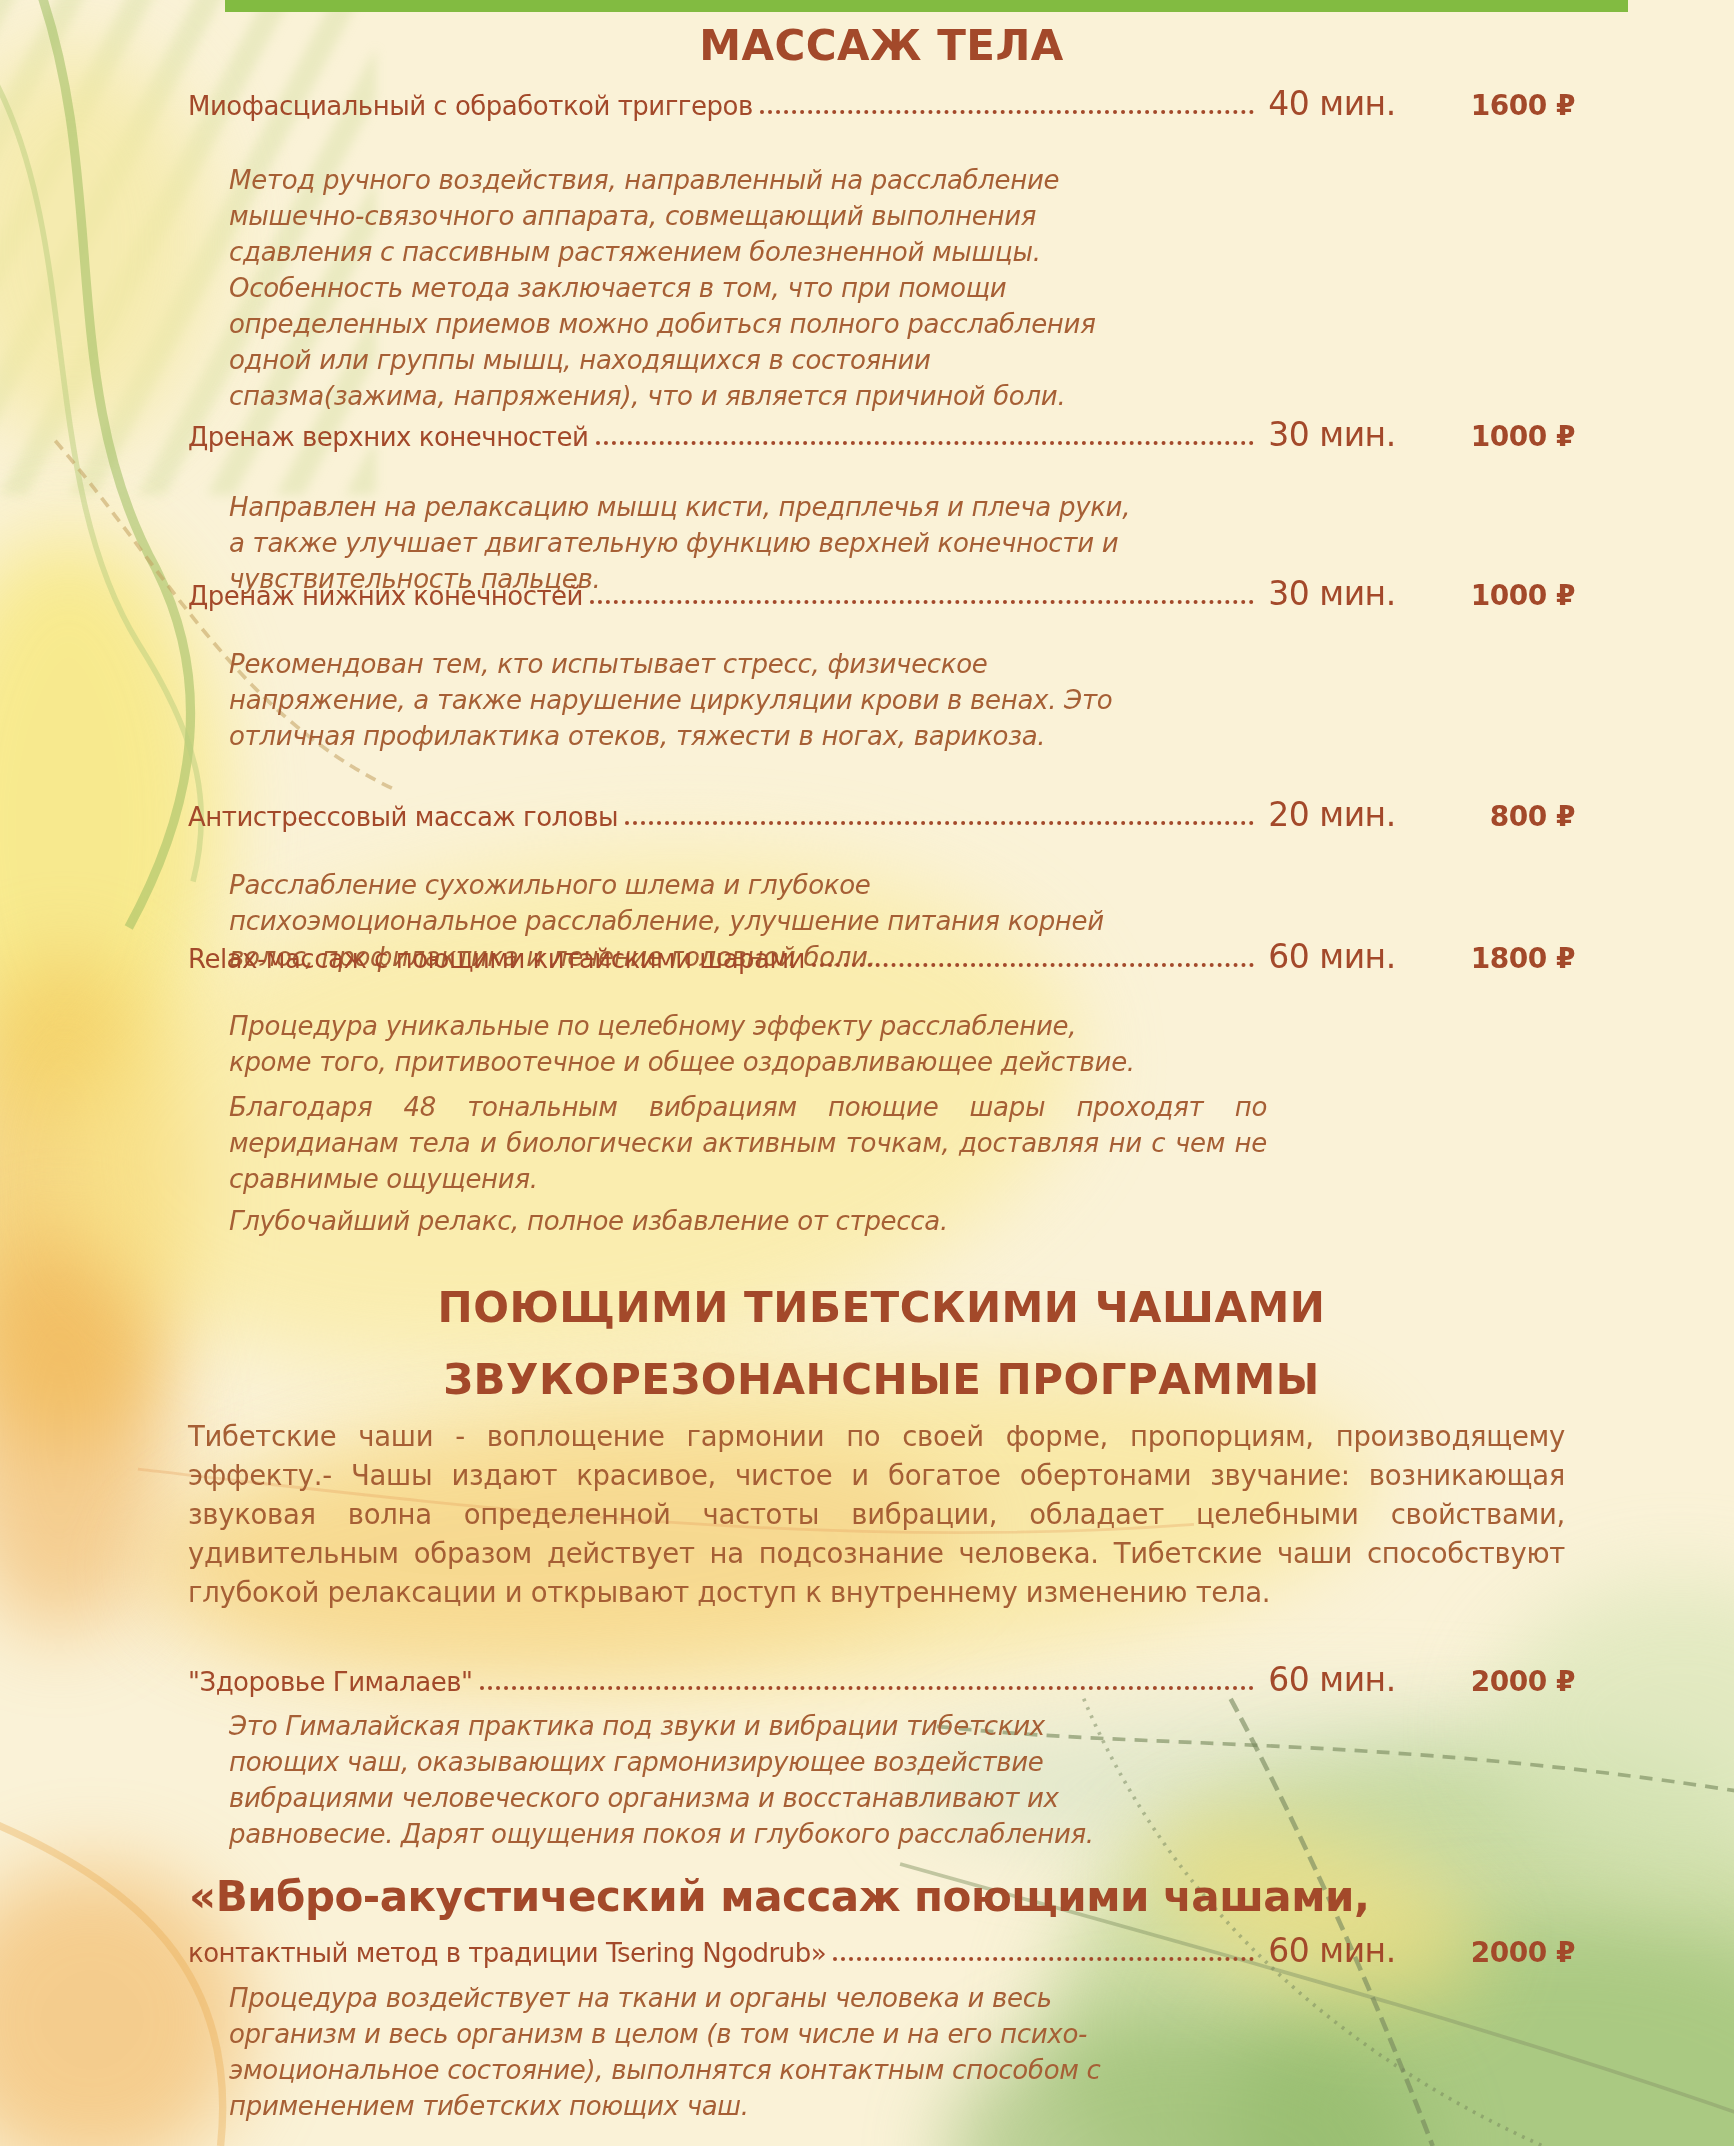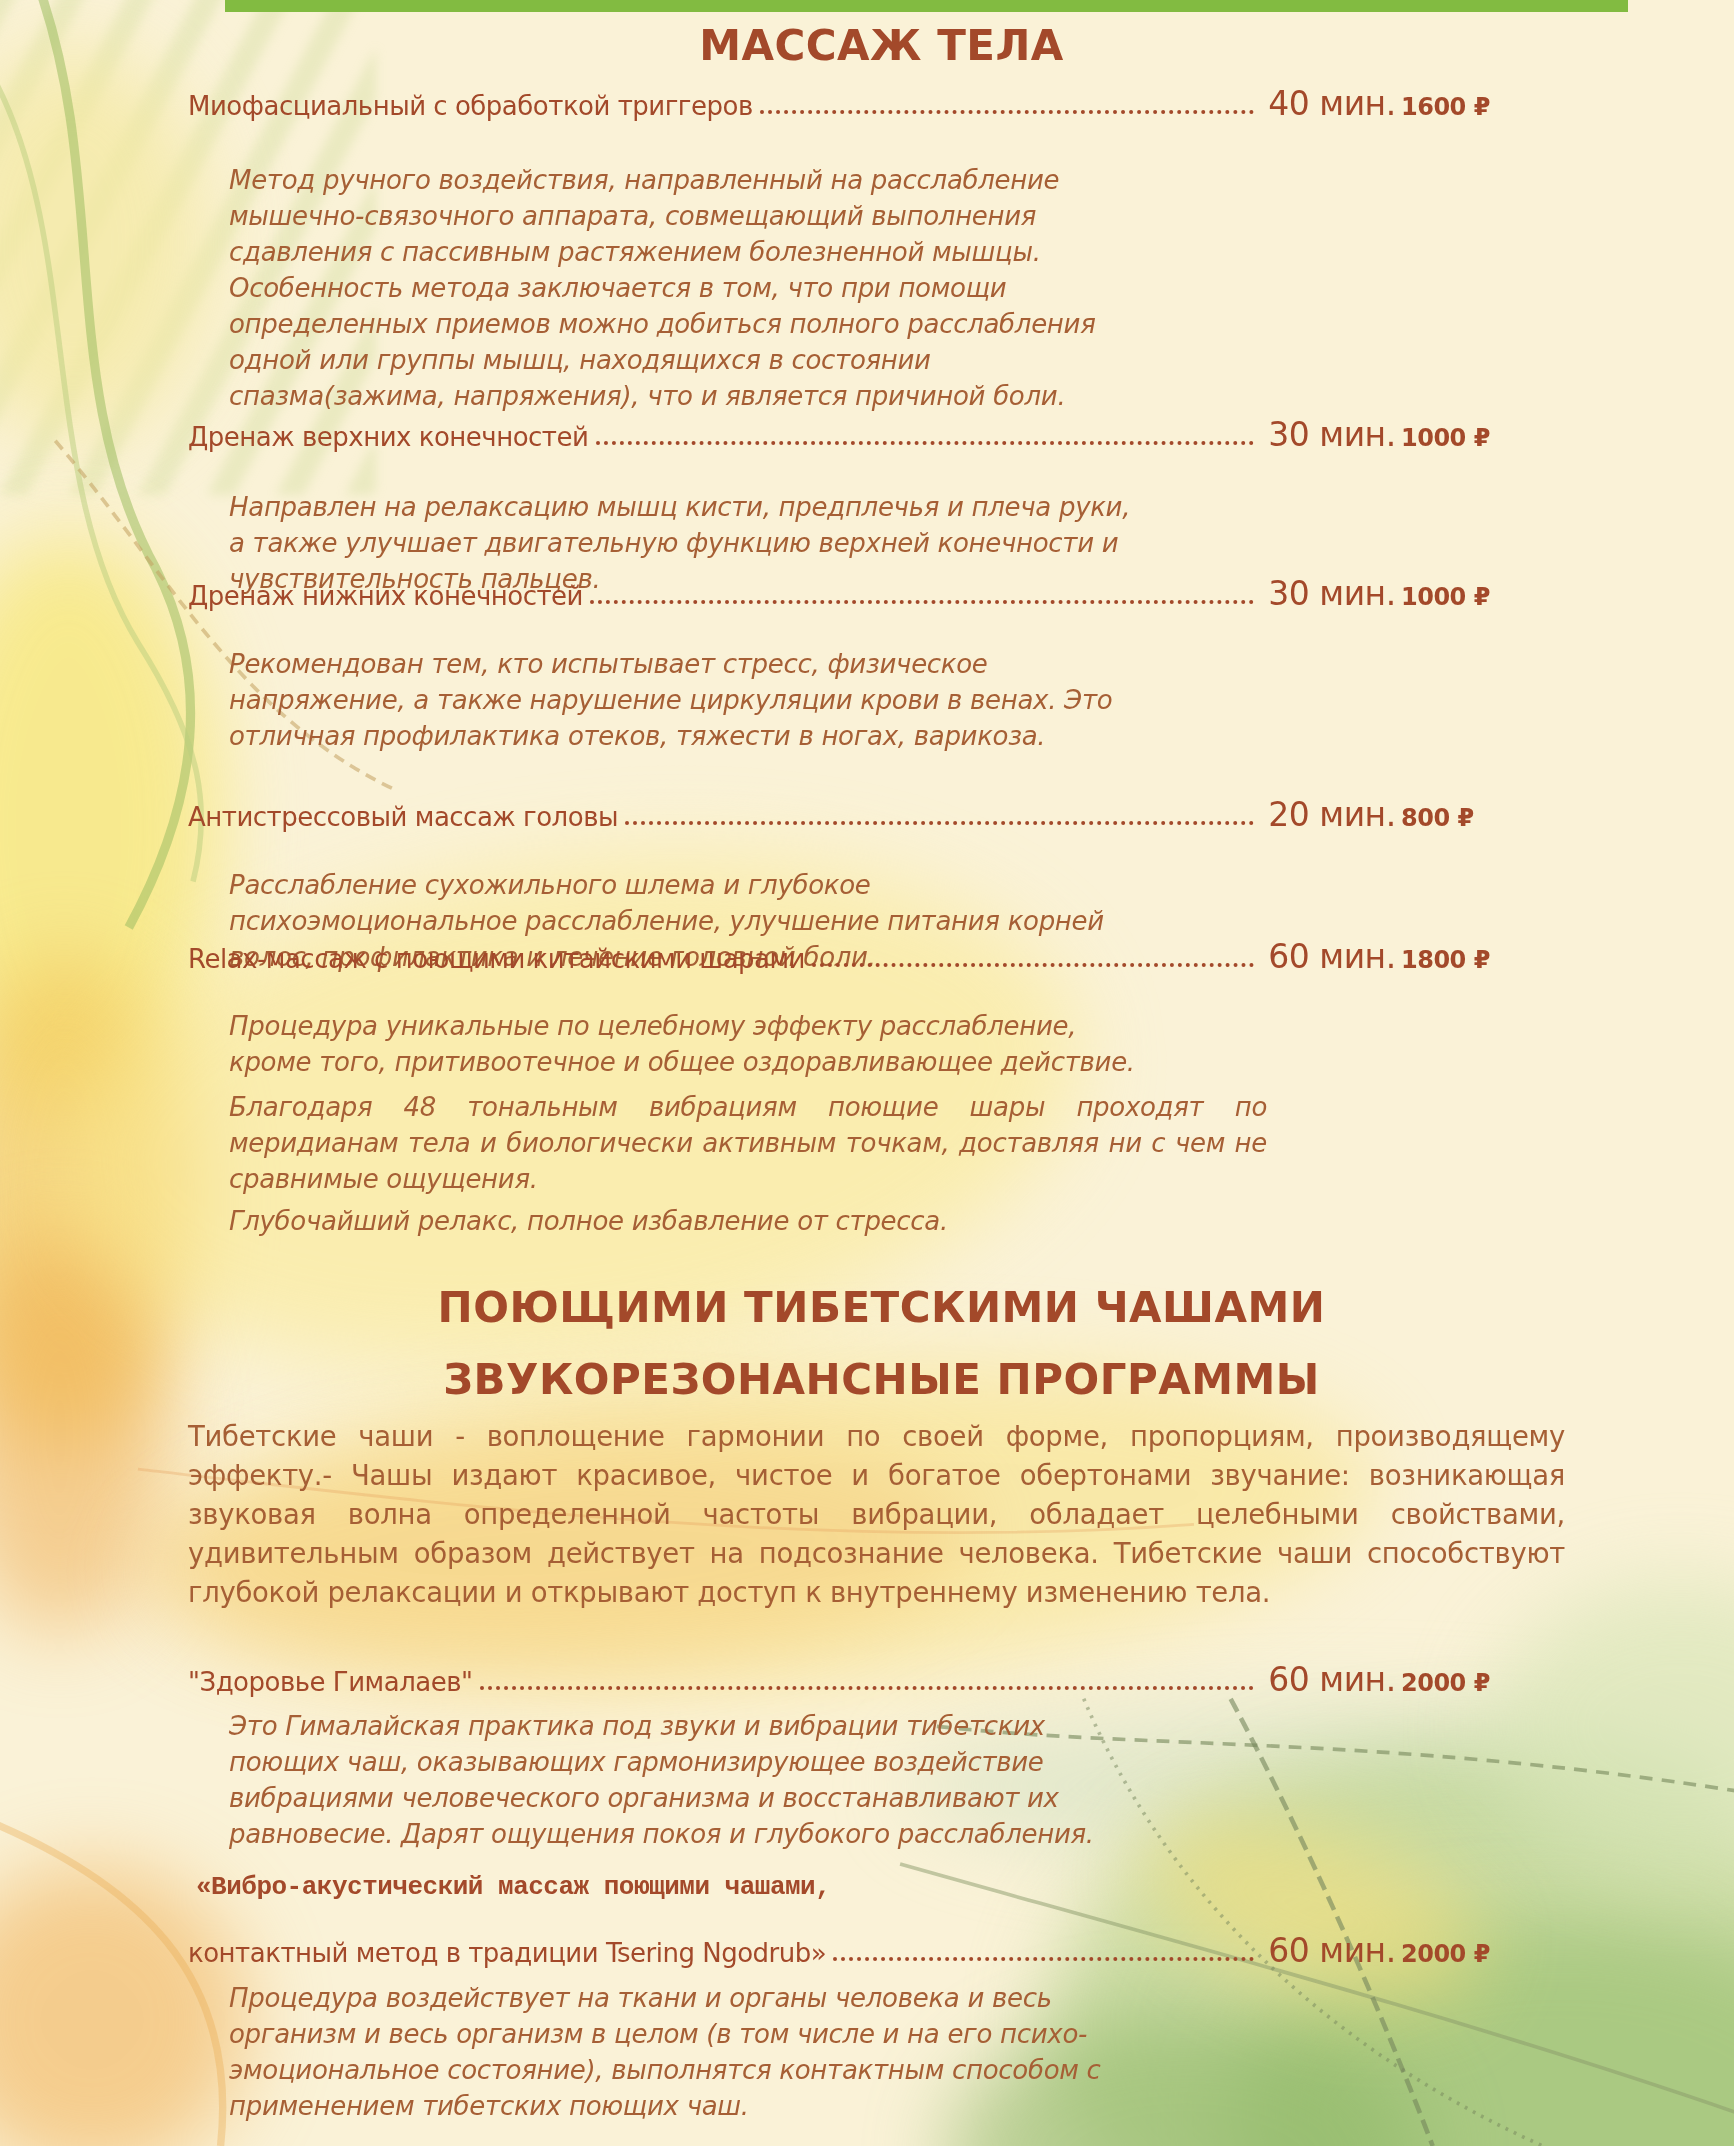--- a/index.html
+++ b/index.html
@@ -29,26 +29,26 @@
   .sketch{position:absolute;inset:0;z-index:1;}
   
   .content{position:absolute;left:188px;top:0;width:1387px;height:2146px;z-index:2;}
   .topbar{position:absolute;left:225px;top:0;width:1403px;height:12px;z-index:2;}
   .h1{position:absolute;top:9.2px;left:0;width:100%;text-align:center;
       font-size:42px;font-weight:700;color:var(--brick);letter-spacing:0.5px;margin-top:12px;}
   .h2{position:absolute;left:0;width:100%;text-align:center;
       font-size:42px;font-weight:700;color:var(--brick);line-height:72px;letter-spacing:0.5px;}
   .row{position:absolute;left:0;width:100%;display:flex;align-items:baseline;}
   .iname{font-weight:400;font-size:26px;color:var(--brick);white-space:nowrap;letter-spacing:-0.5px;}
-  .name-line{position:absolute;left:8px;font-weight:700;font-size:26px;color:var(--brick);
-      white-space:nowrap;letter-spacing:-0.5px;font-family:Liberation Mono, monospace;}
+  .name-line{position:absolute;left:1px;font-weight:700;font-size:42px;color:var(--brick);
+      white-space:nowrap;letter-spacing:-0.5px;}
   .dots{flex:1 1 auto;min-width:18.4px;align-self:flex-end;
       margin:0 9.2px 9.2px 7.3px;border-bottom:4.6px dotted var(--brick);}
   .dur{flex:none;width:138px;text-align:center;font-size:33px;color:var(--brick);letter-spacing:-0.5px;}
-  .price{flex:none;width:174px;font-size:24px;font-weight:700;
+  .price{flex:none;width:174px;text-align:right;font-size:28px;font-weight:700;
       color:var(--brick);letter-spacing:-0.5px;}
   .desc{position:absolute;left:41px;width:923px;font-size:26px;line-height:36px;
       color:var(--body);letter-spacing:-0.3px;font-style:italic;}
   .desc.wide{width:1038px;text-align:justify;}
   .intro{position:absolute;left:0;width:1377px;font-size:27.5px;line-height:39px;
       color:var(--body);text-align:justify;letter-spacing:-0.3px;}
 </style>
 </head>
 <body>
 

